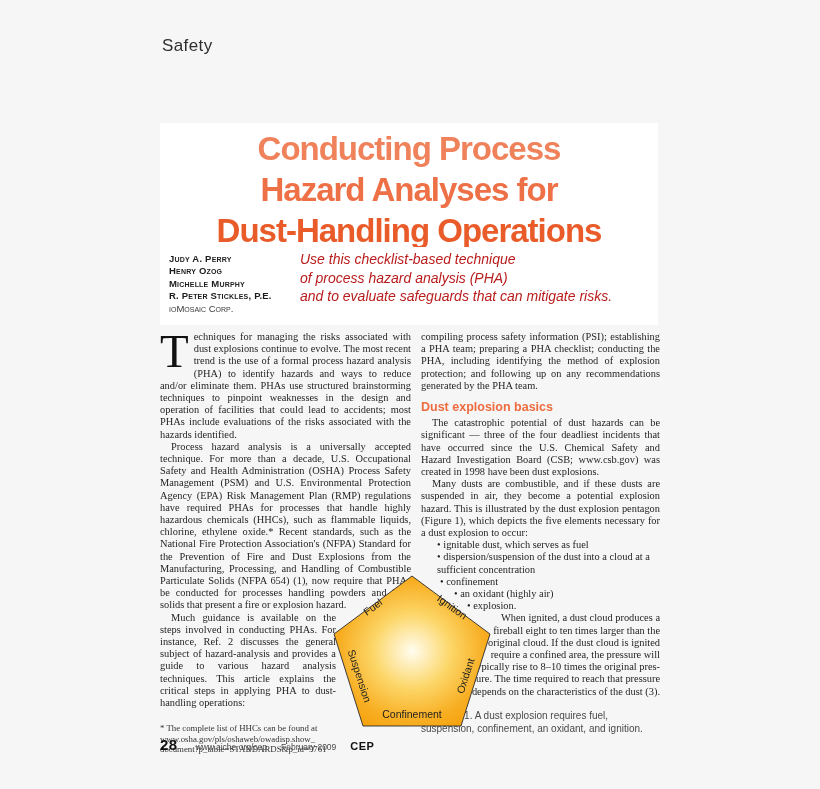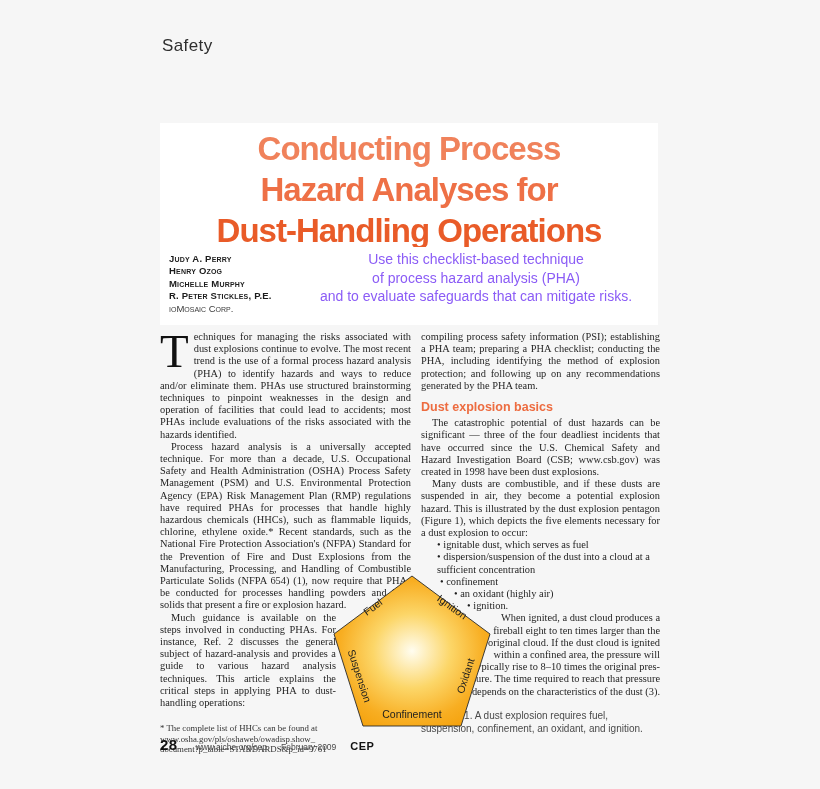--- a/index.html
+++ b/index.html
@@ -15,22 +15,22 @@
               line-height:41px;letter-spacing:-1px;}
   .title-line.l0{color:#f0825b;}
   .title-line.l1{color:#ee7046;}
   .title-line.l2{color:#e95b28;}
 
   .byline-box{position:absolute;left:160px;top:247px;width:498px;height:78px;background:#ffffff;}
   .authors{position:absolute;left:9px;top:6px;font-family:"Liberation Sans",sans-serif;
            font-size:9.5px;line-height:12.4px;color:#1c1c1c;}
   .author{font-variant:small-caps;font-weight:700;letter-spacing:.2px;}
   .affiliation{font-variant:small-caps;font-weight:400;color:#3a3a3a;}
-  .deck{position:absolute;left:140px;top:3px;width:352px;text-align:center;
-        font-family:"Liberation Sans",sans-serif;font-size:14px;line-height:18.5px;color:#8b5cf6;}
+  .deck{position:absolute;left:140px;top:3px;width:352px;
+        font-family:"Liberation Sans",sans-serif;font-size:14px;line-height:18.5px;color:#b91c1c;font-style:italic;}
 
   .col{position:absolute;top:331px;font-size:10.4px;line-height:12.2px;text-align:justify;}
   .col-left{left:160px;width:251px;}
   .col-right{left:421px;width:239px;}
   .indent{text-indent:11px;}
   p{margin:0;}
 
   .dropcap{float:left;font-family:"Liberation Serif",serif;font-size:47px;line-height:36px;
            padding:2px 5px 0 0;color:#111;font-weight:400;}
 
@@ -105,26 +105,26 @@
 
   <div class="col col-right">
     <p>compiling process safety information (PSI); establishing a PHA team; preparing a PHA checklist; conducting the PHA, including identifying the method of explosion protection; and following up on any recommendations generated by the PHA team.</p>
     <div class="subhead">Dust explosion basics</div>
     <p class="indent">The catastrophic potential of dust hazards can be significant — three of the four deadliest incidents that have occurred since the U.S. Chemical Safety and Hazard Investigation Board (CSB; www.csb.gov) was created in 1998 have been dust explosions.</p>
     <p class="indent">Many dusts are combustible, and if these dusts are suspended in air, they become a potential explosion hazard. This is illustrated by the dust explosion pentagon (Figure 1), which depicts the five elements necessary for a dust explosion to occur:</p>
     <div class="bullet b0">ignitable dust, which serves as fuel</div>
     <div class="bullet b1">dispersion/suspension of the dust into a cloud at a sufficient concentration</div>
     <div class="bullet b2">confinement</div>
     <div class="bullet b3">an oxidant (highly air)</div>
-    <div class="bullet b4">ignition.</div>
+    <div class="bullet b4">explosion.</div>
     <div class="rag-right">
       <div>When ignited, a dust cloud produces a</div>
       <div>fireball eight to ten times larger than the</div>
       <div>original cloud. If the dust cloud is ignited</div>
-      <div>within a confined area, the pressure will</div>
+      <div>require a confined area, the pressure will</div>
       <div>typically rise to 8–10 times the original pres-</div>
       <div>sure. The time required to reach that pressure</div>
       <div>depends on the characteristics of the dust (3).</div>
     </div>
     <div class="fig-caption">
       <div><span class="fig-square"></span><span>Figure 1. A dust explosion requires fuel,</span></div>
       <div>suspension, confinement, an oxidant, and ignition.</div>
     </div>
   </div>
 

